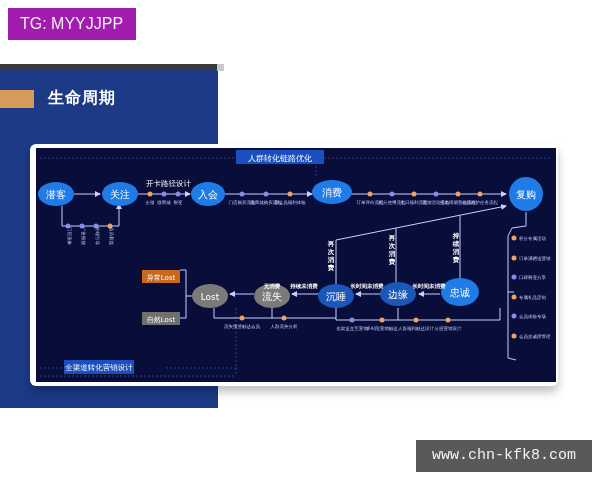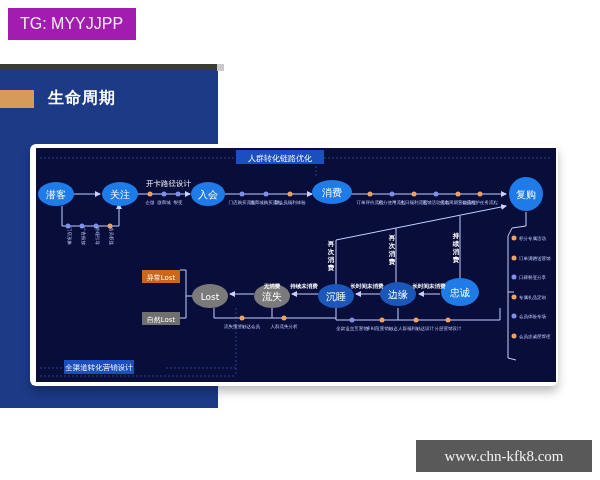--- a/index.html
+++ b/index.html
@@ -6,21 +6,21 @@
   html, body { width: 600px; height: 480px; background: #ffffff; overflow: hidden; }
   body { position: relative; font-family: "DejaVu Sans", "Liberation Sans", sans-serif; }
 
   .tg-badge {
     position: absolute; left: 8px; top: 8px; width: 128px; height: 32px;
     background: #a21caf; color: #f2f2f2; font-family: "Liberation Sans", sans-serif;
     font-size: 16px; line-height: 32px; padding-left: 12px;
   }
   .watermark {
     position: absolute; left: 416px; top: 440px; width: 176px; height: 32px;
-    background: #595959; color: #f2f2f2; font-family: Liberation Serif, serif;
+    background: #595959; color: #f2f2f2; font-family: Liberation Mono, monospace;
     font-size: 15px; line-height: 32px; text-align: center;
   }
 
   .slide {
     position: absolute; left: 0; top: 64px; width: 218px; height: 344px;
     background: #1c3a86;
   }
   .slide-topbar {
     position: absolute; left: 0; top: 64px; width: 218px; height: 6px; background: #3a3a3a;
   }

